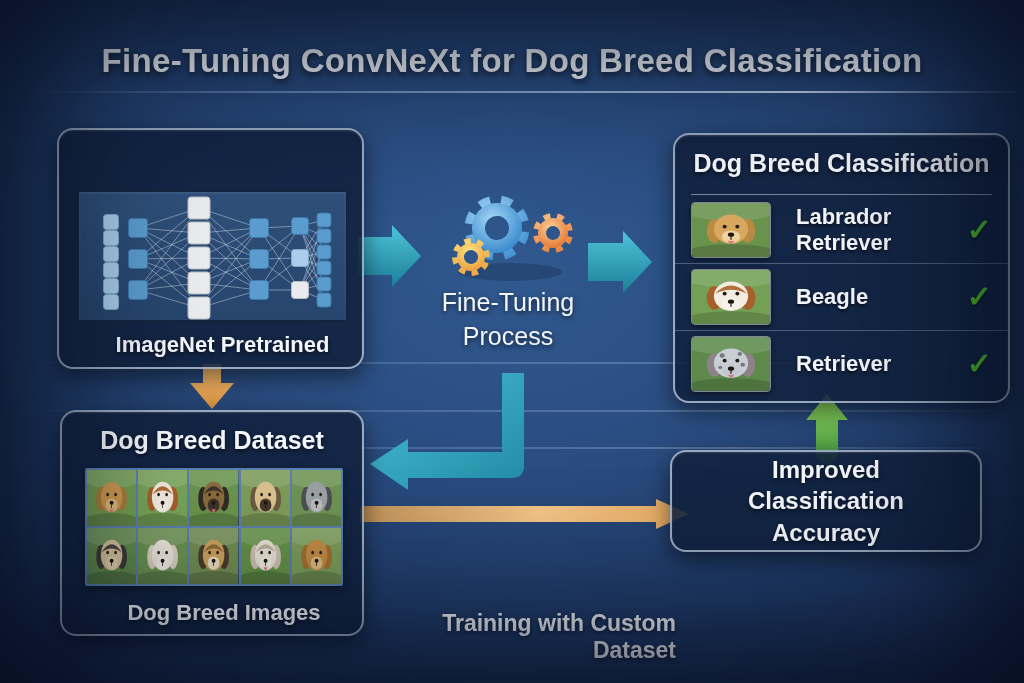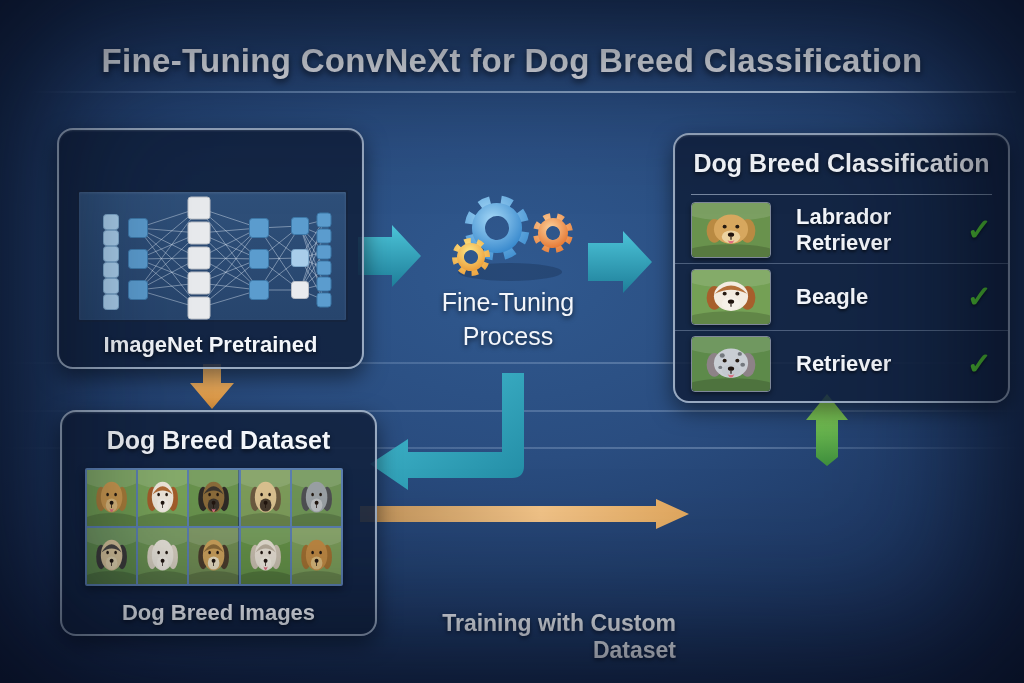--- a/index.html
+++ b/index.html
@@ -15,41 +15,41 @@
   .page-title{position:absolute;top:42px;left:0;width:100%;text-align:center;
     font-size:33px;font-weight:bold;letter-spacing:.3px;text-shadow:0 3px 6px rgba(0,0,0,.65);}
   .title-rule{position:absolute;top:91px;left:28px;right:8px;height:2px;
     background:linear-gradient(90deg,rgba(160,192,232,0) 0%,rgba(160,192,232,.45) 25%,rgba(214,232,252,.85) 78%,rgba(160,192,232,.1) 100%);}
 
   .panel{position:absolute;background:rgba(17,33,62,.88);
     border:2px solid rgba(197,213,233,.75);border-radius:16px;
     box-shadow:0 8px 22px rgba(0,0,0,.5), inset 0 1px 2px rgba(255,255,255,.14);}
   .panel-title{position:absolute;top:14px;left:0;width:100%;text-align:center;
     font-size:25px;font-weight:bold;text-shadow:0 2px 4px rgba(0,0,0,.6);}
-  .panel-caption{position:absolute;left:0;width:100%;text-align:center;
+  .panel-caption{position:absolute;left:12px;width:100%;text-align:center;
     font-size:22px;font-weight:bold;text-shadow:0 2px 4px rgba(0,0,0,.6);}
 
   #pretrained-box{left:57px;top:128px;width:303px;height:237px;}
   .nn-panel{position:absolute;left:18px;top:60px;width:267px;height:128px;
     background:linear-gradient(180deg,#2f507a,#27456d);border:2px solid #15243e;border-radius:3px;
     box-shadow:inset 0 1px 3px rgba(255,255,255,.12);}
   .nn-panel svg{display:block;width:100%;height:100%;}
   #pretrained-box .panel-caption{bottom:9px;}
 
   #classification-box{left:673px;top:133px;width:333px;height:266px;}
   .sep{position:absolute;top:59px;left:16px;right:16px;height:1px;background:rgba(200,216,236,.55);}
   .cls-rows{position:absolute;top:61px;left:0;right:0;bottom:0;}
   .cls-row{display:flex;align-items:center;height:67px;padding:0 16px;gap:25px;box-sizing:border-box;}
   .cls-row + .cls-row{border-top:1px solid rgba(180,200,225,.35);}
   .dog-thumb{width:78px;height:54px;border-radius:4px;overflow:hidden;flex:none;
     border:1px solid rgba(255,255,255,.45);box-shadow:0 2px 5px rgba(0,0,0,.45);}
   .breed-label{flex:1;font-size:22px;font-weight:bold;text-shadow:0 2px 3px rgba(0,0,0,.6);}
   .check{font-size:30px;font-weight:bold;color:#4fc22c;text-shadow:0 2px 3px rgba(0,0,0,.5);line-height:1;}
 
-  #dataset-box{left:60px;top:410px;width:300px;height:222px;padding-left:13px;}
+  #dataset-box{left:60px;top:410px;width:300px;height:222px;}
   .ds-grid{position:absolute;top:56px;left:23px;width:254px;height:114px;
     display:grid;grid-template-columns:repeat(5,1fr);grid-template-rows:repeat(2,1fr);gap:2px;
     background:#5b7eae;border:2px solid #5b7eae;border-radius:2px;box-shadow:0 3px 8px rgba(0,0,0,.4);}
   .ds-cell{overflow:hidden;background:#2c4a70;}
   #dataset-box .panel-caption{bottom:8px;}
 
   #improved-box{left:670px;top:450px;width:308px;height:98px;display:flex;align-items:center;justify-content:center;}
   .improved-label{font-size:24px;font-weight:bold;text-align:center;line-height:1.3;padding:0 22px;text-shadow:0 2px 4px rgba(0,0,0,.6);}
 
   .process-label{position:absolute;left:418px;top:286px;width:180px;text-align:center;
@@ -431,17 +431,20 @@
             <circle cx="33.5" cy="28" r="2.1" fill="#241a12"></circle>
             <circle cx="46.5" cy="28" r="2.1" fill="#241a12"></circle>
             <ellipse cx="40" cy="40" rx="9.5" ry="7.5" fill="#d9b87a"></ellipse>
             <ellipse cx="40" cy="37.5" rx="3.2" ry="2.4" fill="#20150f"></ellipse>
             <path d="M40,40 L40,43.5" stroke="#20150f" stroke-width="1.2" fill="none"></path>
           </svg></div>
     </div>
     <div class="panel-caption">Dog Breed Images</div>
   </div>
 
+  <div class="panel" id="improved-box">
+    <div class="improved-label">Improved Classification Accuracy</div>
+  </div>
 
   <div class="footer-caption">Training with Custom Dataset</div>
 
   <div class="vignette"></div>
 </div>
 
 </body></html>

